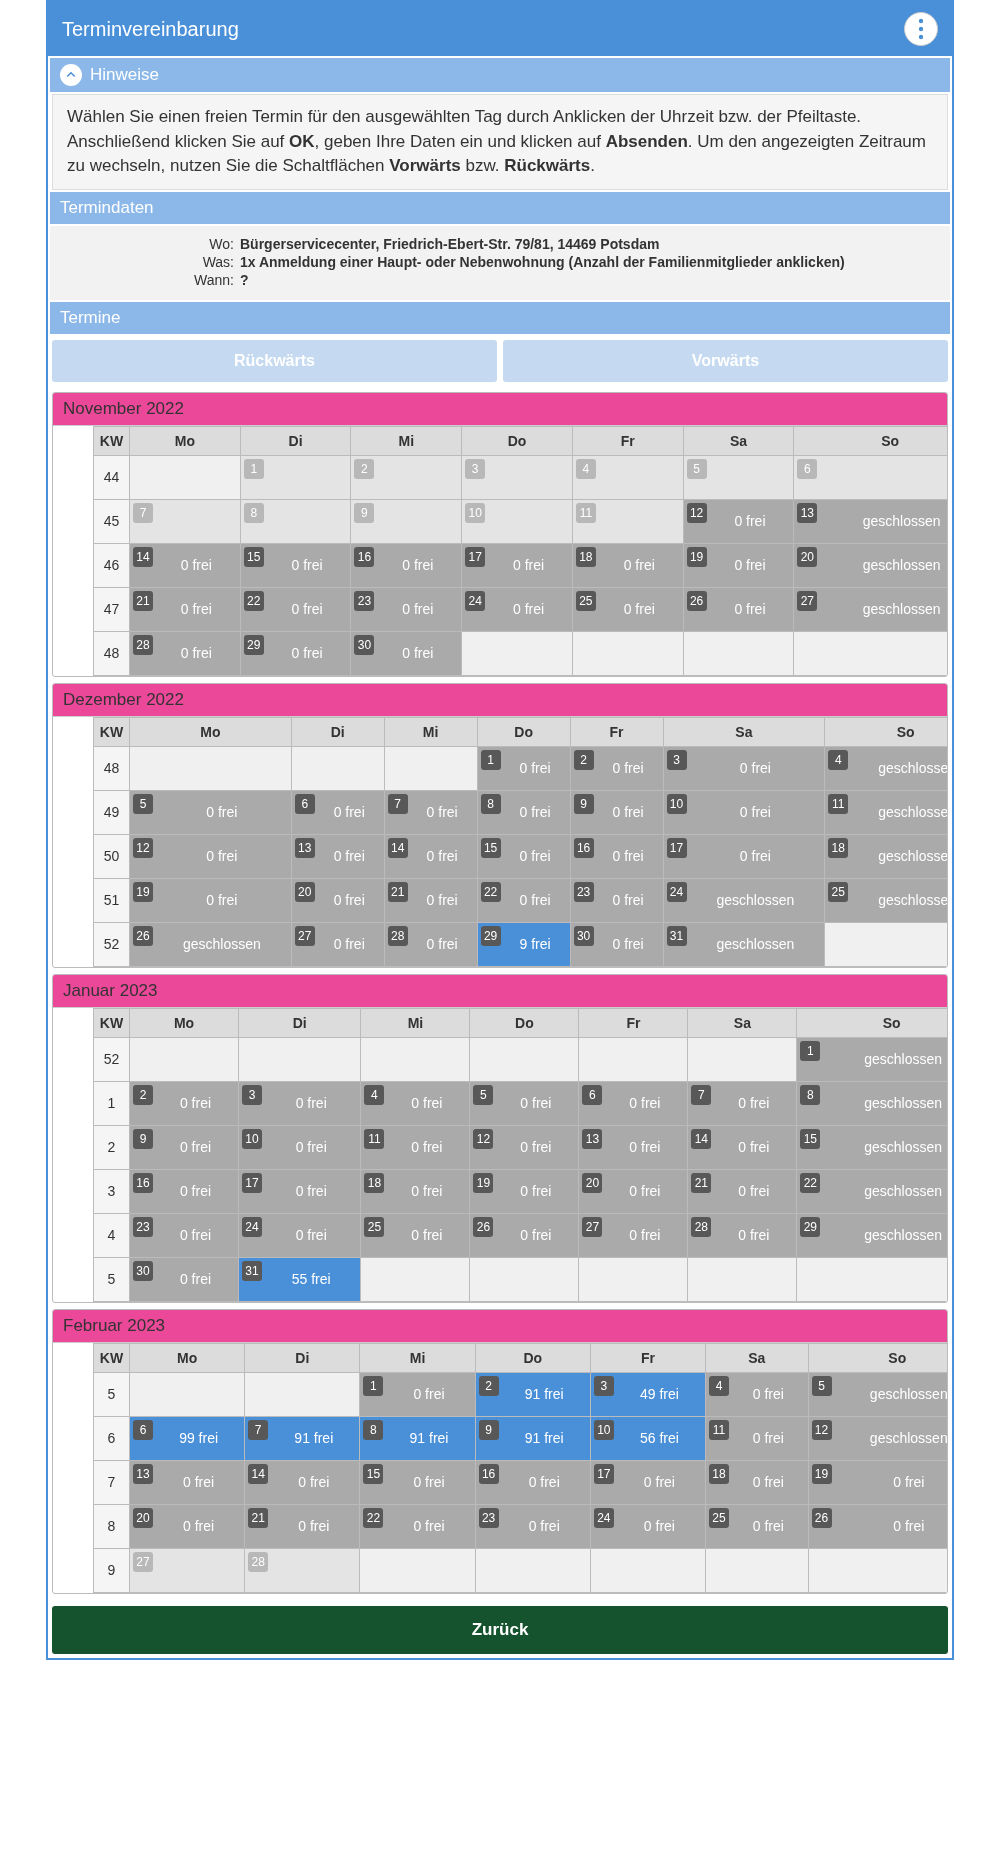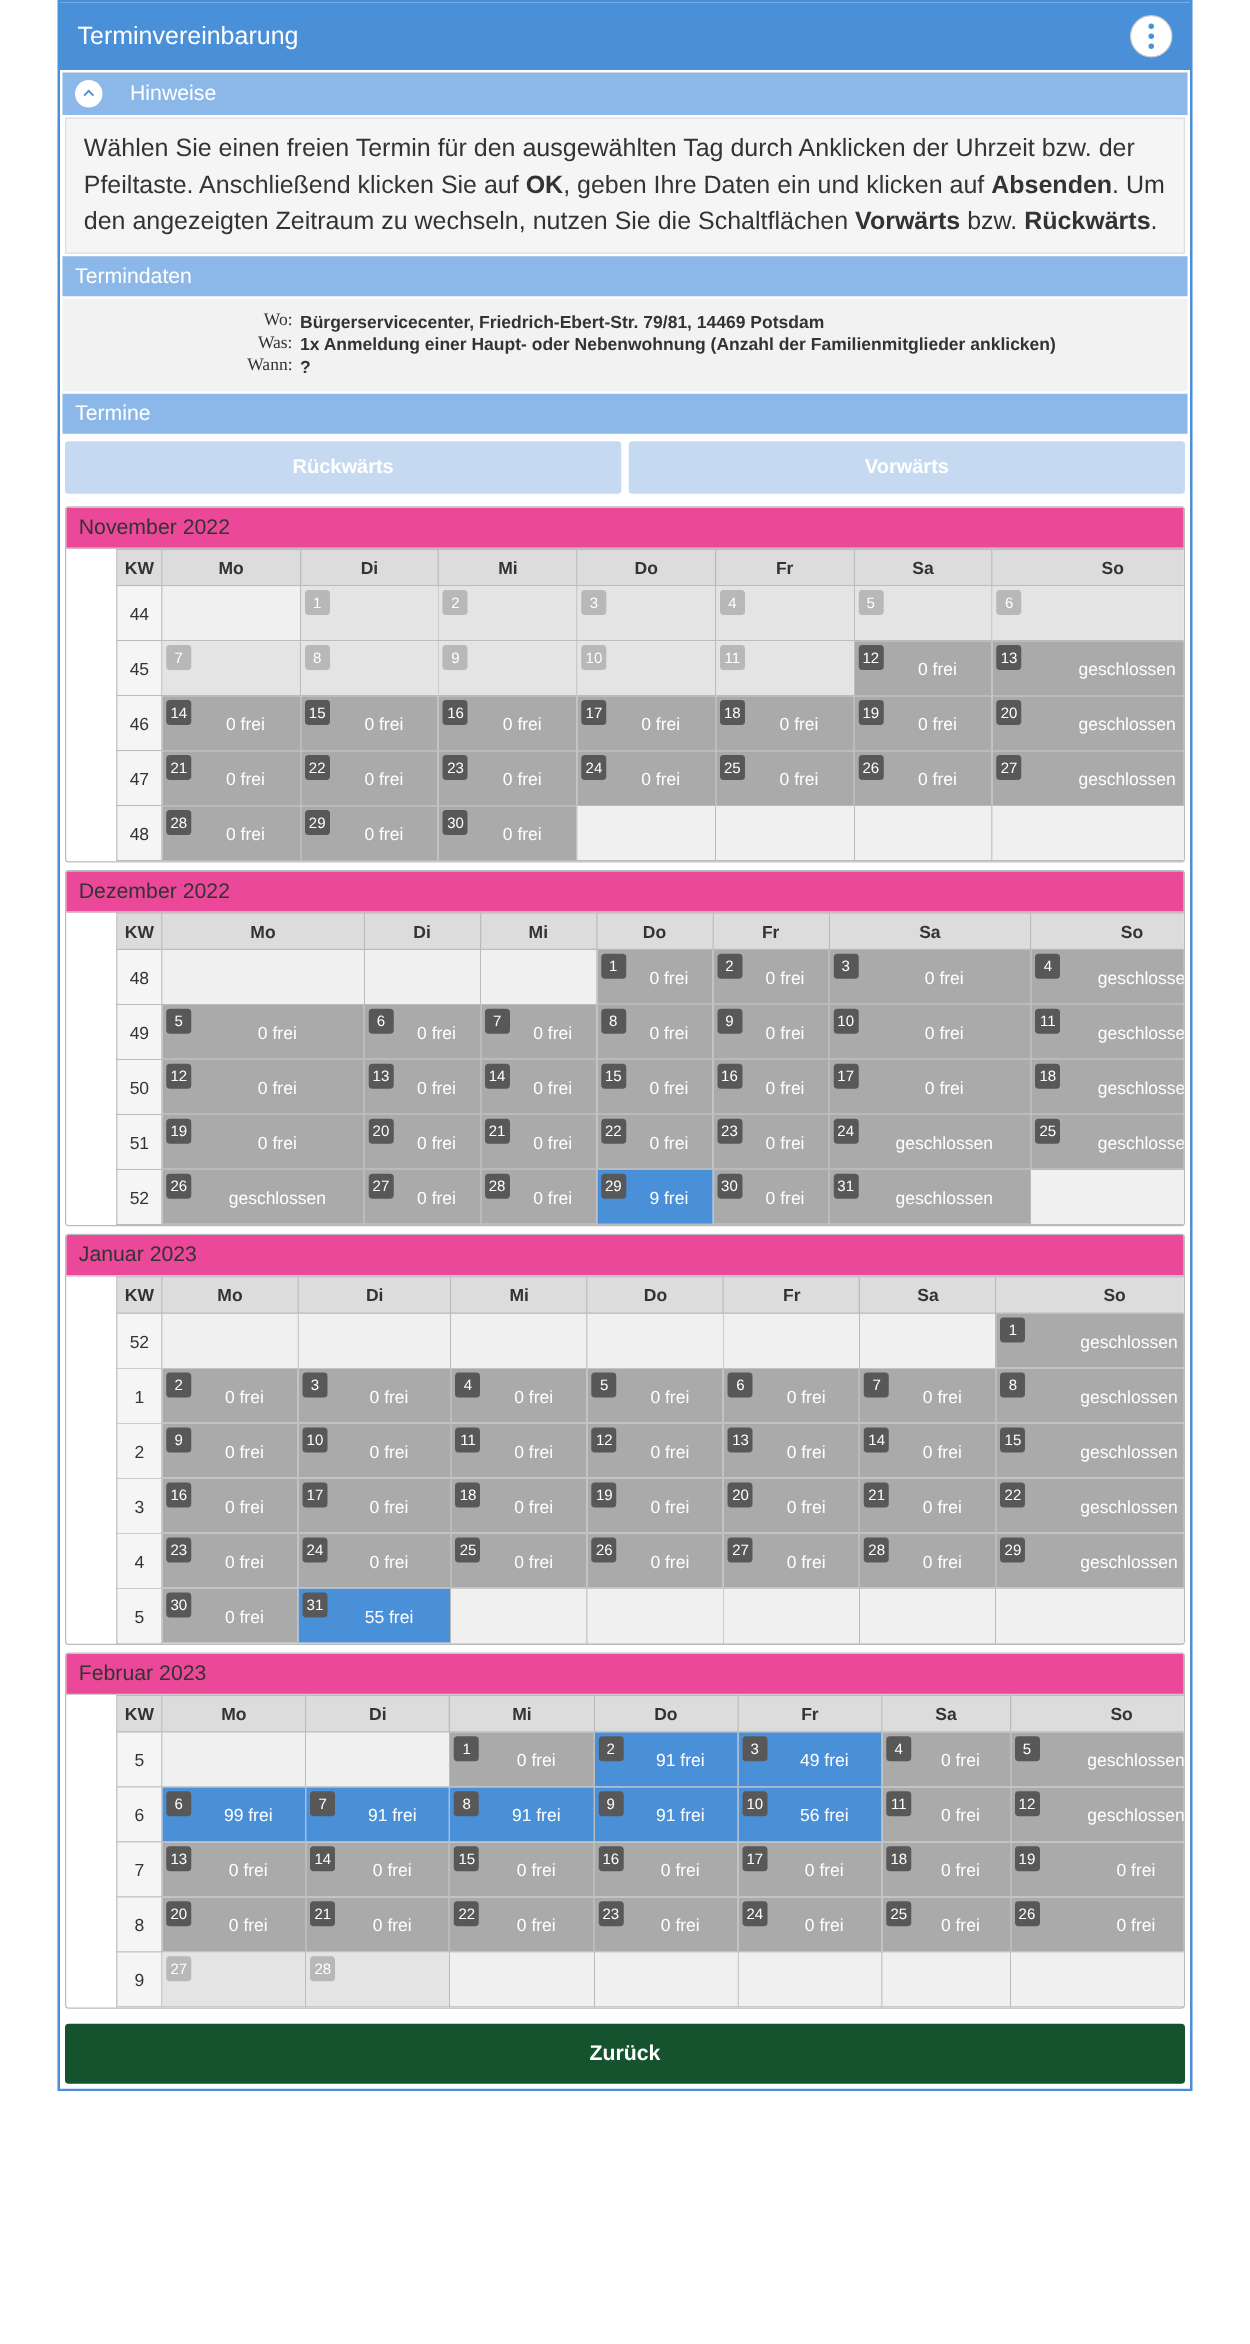--- a/index.html
+++ b/index.html
@@ -3,29 +3,29 @@
 <meta charset="utf-8">
 <style>
   * { box-sizing: border-box; margin: 0; padding: 0; }
   body { font-family: Arial, Helvetica, sans-serif; background: #fff; font-size: 14px; color: #333; }
   .wrap { width: 908px; margin: 0 auto; border: 2px solid #4a90d9; }
 
   .title-bar { background: #4a90d9; color: #fff; padding: 10px 14px; font-size: 20px; display: flex; align-items: center; justify-content: space-between; }
   .icon-btn { width: 34px; height: 34px; border-radius: 50%; background: #fff; display: flex; align-items: center; justify-content: center; border: 1px solid #ccc; cursor: pointer; }
   .icon-btn svg { width: 6px; height: 22px; fill: #4a90d9; }
 
-  .section-bar { background: #8bb8e8; color: #fff; padding: 6px 10px; font-size: 17px; display: flex; align-items: center; gap: 22px; margin: 2px; }
+  .section-bar { background: #8bb8e8; color: #fff; padding: 6px 10px; font-size: 17px; display: flex; align-items: center; gap: 8px; margin: 2px; }
   .collapse-circle { width: 22px; height: 22px; border-radius: 50%; background: #fff; display: flex; align-items: center; justify-content: center; }
   .collapse-circle svg { width: 12px; height: 12px; stroke: #4a90d9; stroke-width: 2; fill: none; }
 
-  .hints-box { background: #f5f5f5; padding: 10px 14px; margin: 2px 4px; border: 1px solid #ddd; line-height: 1.45; font-size: 20px; }
+  .hints-box { background: #f5f5f5; padding: 10px 14px; margin: 2px 4px; border: 1px solid #ddd; line-height: 1.45; font-size: 17px; }
 
   .termindaten-body { padding: 10px 14px 10px 14px; background: #f2f2f2; margin: 0 2px; }
   .td-row { display: flex; gap: 6px; margin-bottom: 2px; font-size: 14px; }
-  .td-label { width: 170px; text-align: right; font-family: Liberation Serif, serif; }
+  .td-label { width: 170px; text-align: right; }
   .td-value { flex: 1; font-weight: bold; }
 
   .nav-btns { display: flex; gap: 6px; padding: 4px; }
   .nav-btn { flex: 1; background: #c5daf0; color: #fff; text-align: center; padding: 12px 0; font-weight: bold; font-size: 16px; border-radius: 3px; cursor: pointer; }
 
   .month-block { margin: 6px 4px; border: 1px solid #bbb; border-radius: 3px; overflow: hidden; }
   .month-title { background: #ec4899; padding: 6px 10px; font-size: 17px; border-bottom: 1px solid #ccc; }
 
   .cal-table { width: 100%; border-collapse: collapse; margin-left: 40px; }
   .cal-table th { background: #dcdcdc; border: 1px solid #bbb; padding: 6px 4px; font-size: 14px; font-weight: bold; }

